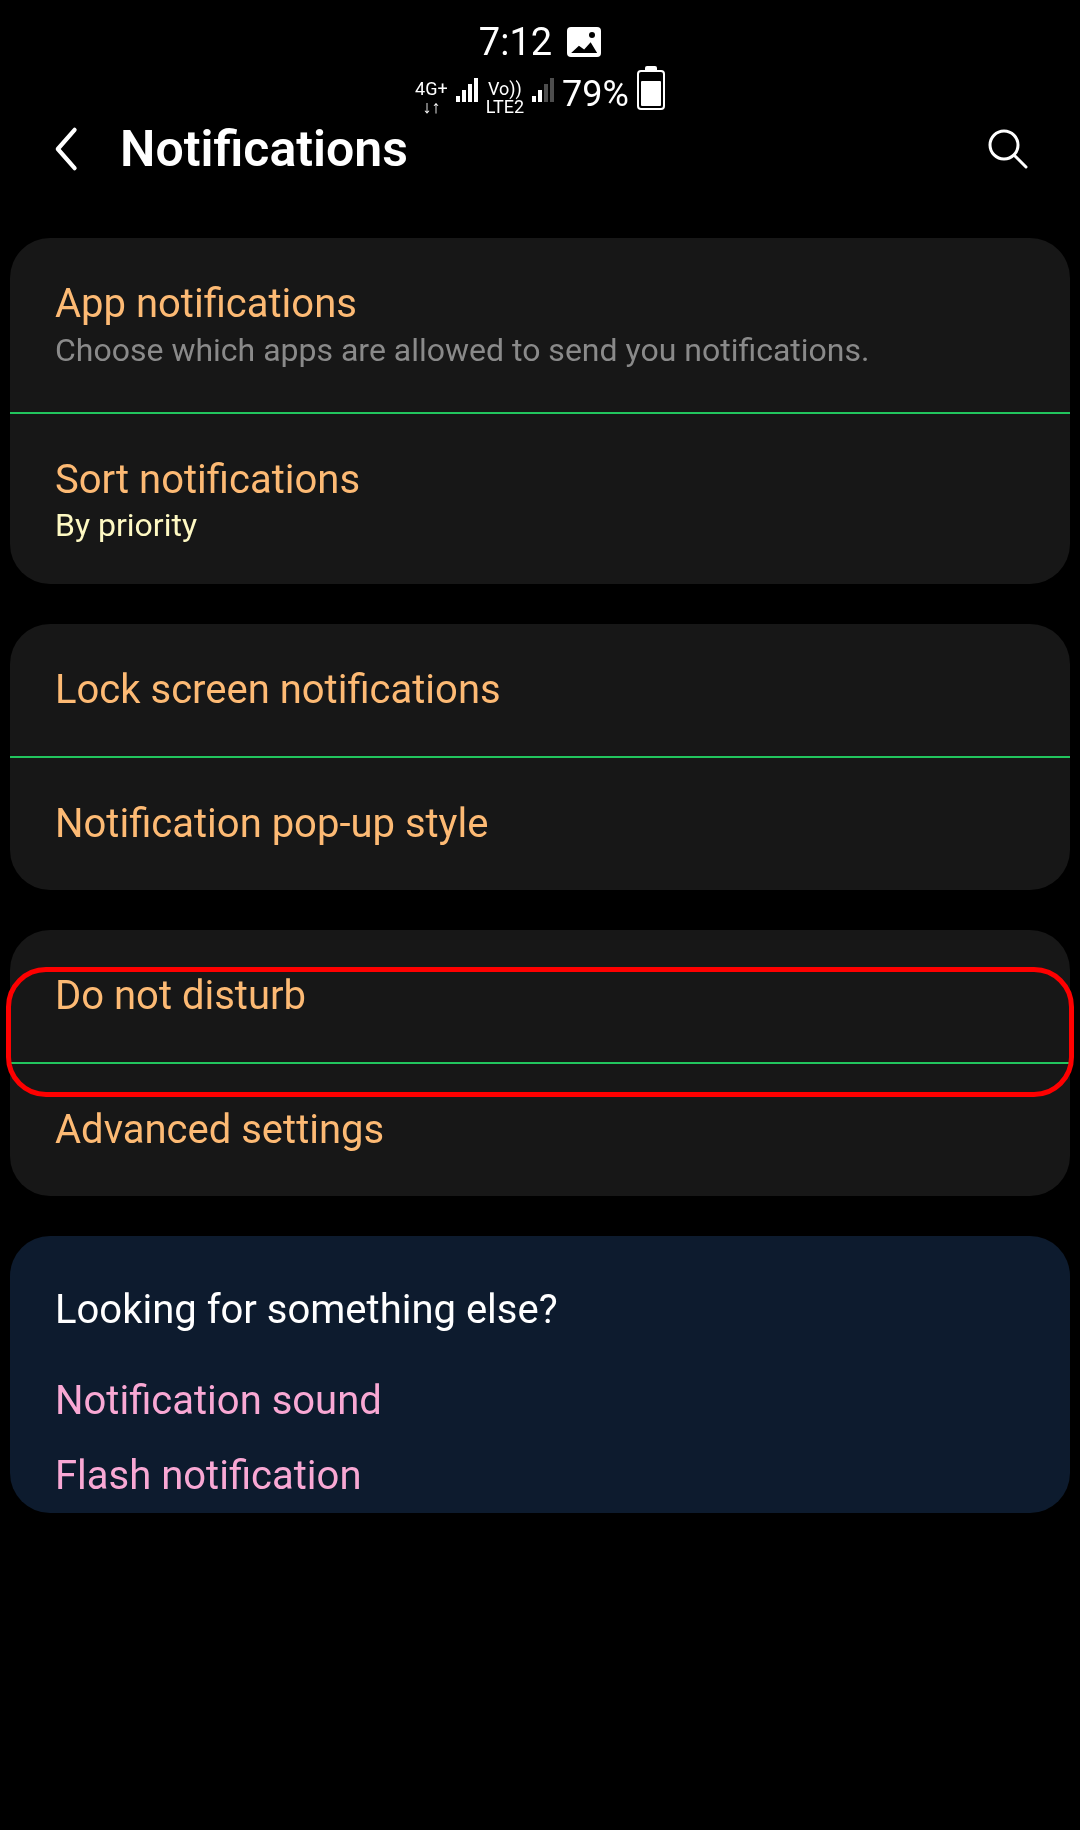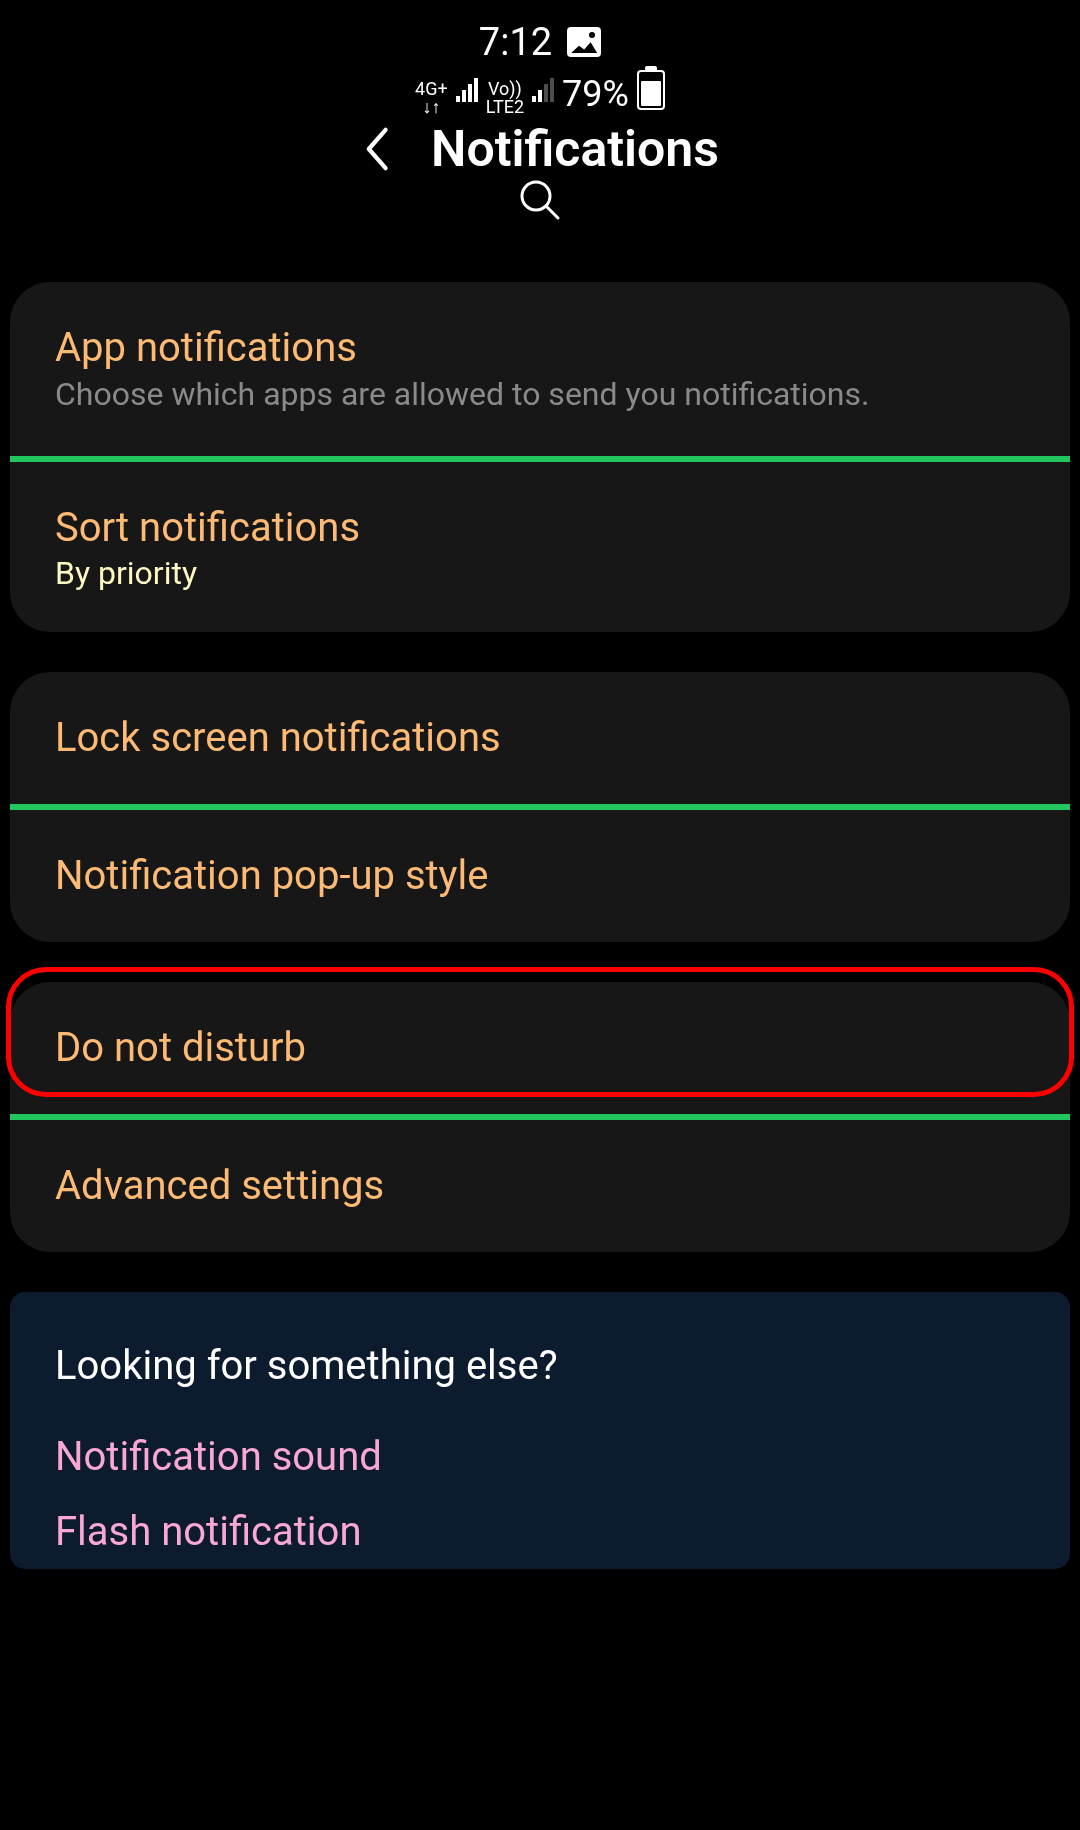--- a/index.html
+++ b/index.html
@@ -126,21 +126,20 @@
       background: #fff;
       width: 100%;
       height: 79%;
       border-radius: 1px;
     }
     .header {
       display: flex;
       align-items: center;
       justify-content: space-between;
       padding: 40px 50px 60px 50px;
-      flex-direction: column;
     }
     .header-left {
       display: flex;
       align-items: center;
       gap: 40px;
     }
     .back-btn {
       width: 30px;
       height: 48px;
       cursor: pointer;
@@ -161,29 +160,28 @@
       padding: 0 10px;
     }
     .card {
       background: #171717;
       border-radius: 40px;
       margin-bottom: 40px;
       overflow: hidden;
     }
     .card.suggestion {
       background: #0d1b2e;
-      border-radius: 15px;
     }
     .item {
       padding: 40px 45px;
       cursor: pointer;
       position: relative;
     }
     .item + .item {
-      border-top: 6px solid #22c55e;
+      border-top: 2px solid #22c55e;
     }
     .item-title {
       font-size: 40px;
       font-weight: 400;
       color: #fdba74;
       line-height: 1.3;
     }
     .item-desc {
       font-size: 32px;
       color: #8a8a8a;

